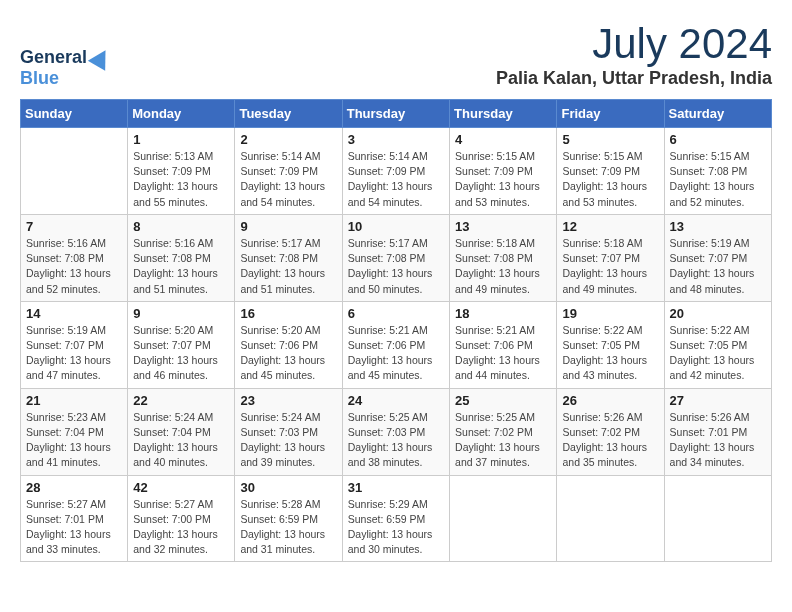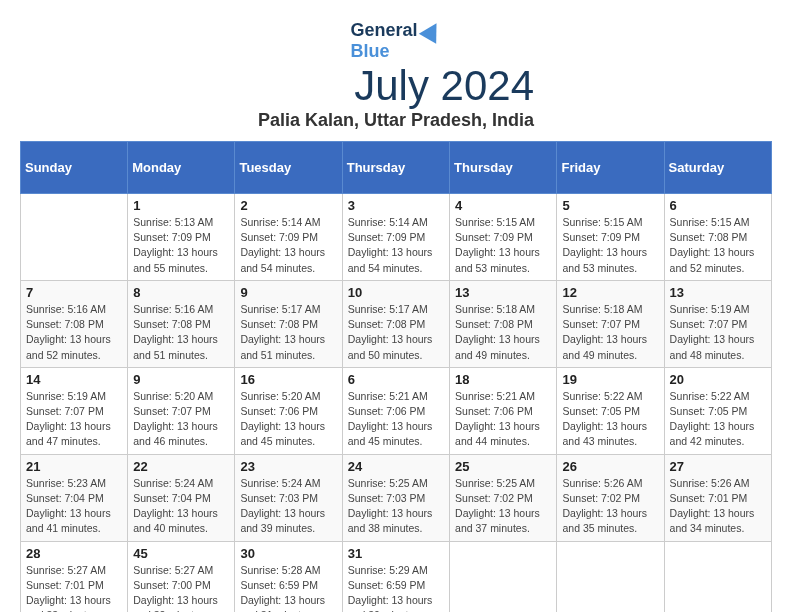--- a/index.html
+++ b/index.html
@@ -6,23 +6,22 @@
     body {
       font-family: Arial, sans-serif;
       background: #fff;
       width: 792px;
       min-height: 612px;
       padding: 20px;
     }
     .header {
       display: flex;
       justify-content: space-between;
-      align-items: center;
+      align-items: flex-end;
       margin-bottom: 10px;
-      flex-direction: column;
     }
     .logo {
       display: flex;
       flex-direction: column;
       align-items: flex-start;
     }
     .logo-general {
       font-size: 18px;
       font-weight: bold;
       color: #1a3a5c;
@@ -59,21 +58,21 @@
       font-weight: bold;
     }
     .calendar {
       width: 100%;
       border-collapse: collapse;
       font-size: 11px;
     }
     .calendar thead tr th {
       background-color: #3a6bbf;
       color: #fff;
-      padding: 18px 4px;
+      padding: 6px 4px;
       text-align: left;
       font-size: 13px;
       border: 1px solid #5a8ad0;
     }
     .calendar tbody tr td {
       border: 1px solid #ccc;
       vertical-align: top;
       padding: 4px 5px;
       width: 108px;
       min-height: 80px;
@@ -244,21 +243,21 @@
           <span class="day-number">27</span>
           <div class="day-info">Sunrise: 5:26 AM<br>Sunset: 7:01 PM<br>Daylight: 13 hours<br>and 34 minutes.</div>
         </td>
       </tr>
       <tr>
         <td>
           <span class="day-number">28</span>
           <div class="day-info">Sunrise: 5:27 AM<br>Sunset: 7:01 PM<br>Daylight: 13 hours<br>and 33 minutes.</div>
         </td>
         <td>
-          <span class="day-number">45</span>
+          <span class="day-number">42</span>
           <div class="day-info">Sunrise: 5:27 AM<br>Sunset: 7:00 PM<br>Daylight: 13 hours<br>and 32 minutes.</div>
         </td>
         <td>
           <span class="day-number">30</span>
           <div class="day-info">Sunrise: 5:28 AM<br>Sunset: 6:59 PM<br>Daylight: 13 hours<br>and 31 minutes.</div>
         </td>
         <td>
           <span class="day-number">31</span>
           <div class="day-info">Sunrise: 5:29 AM<br>Sunset: 6:59 PM<br>Daylight: 13 hours<br>and 30 minutes.</div>
         </td>

